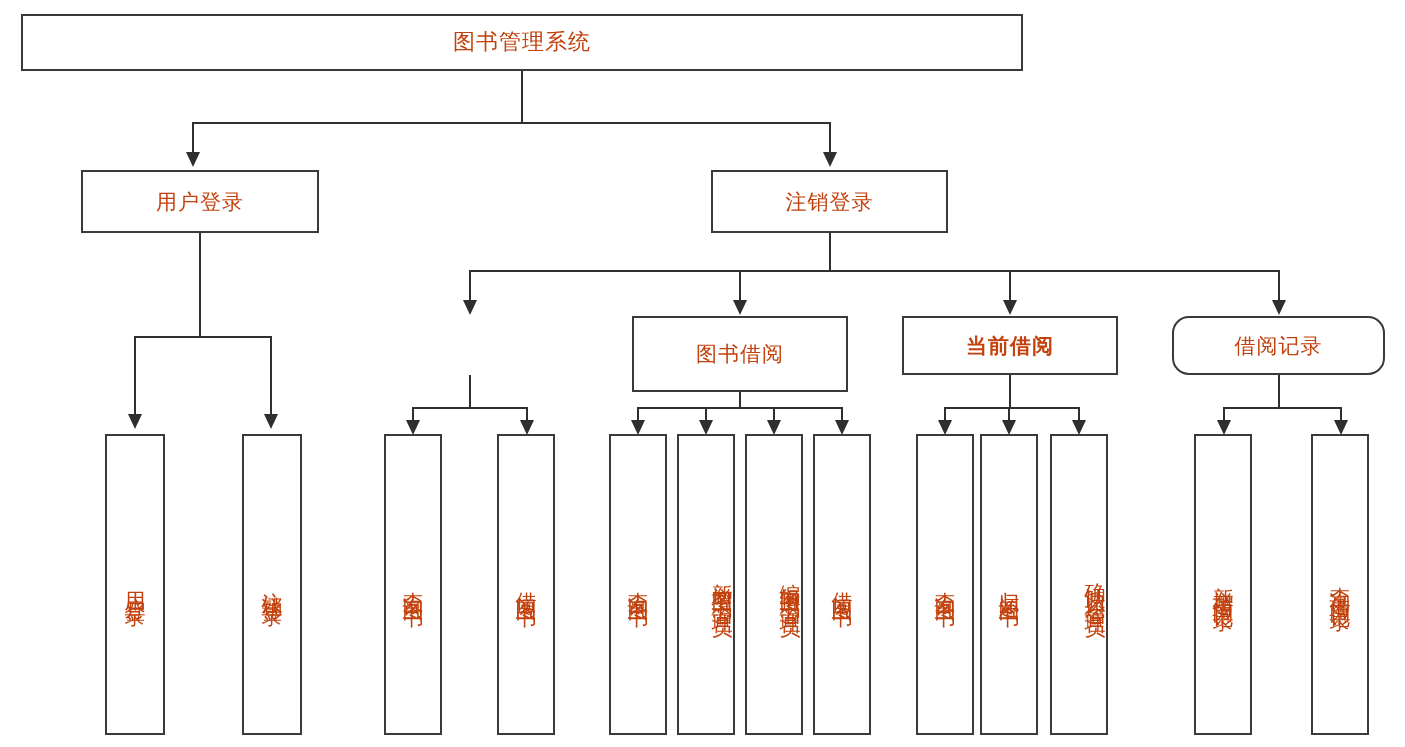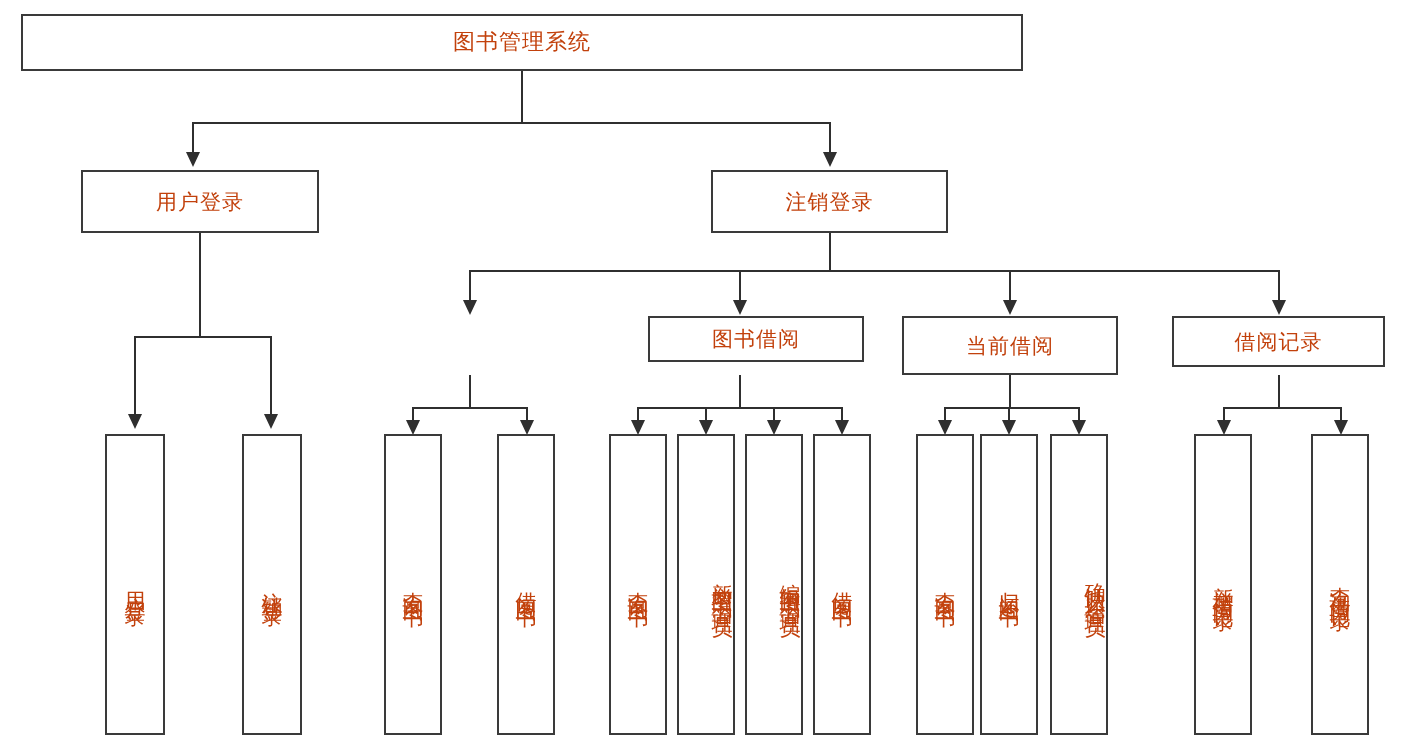--- a/index.html
+++ b/index.html
@@ -112,27 +112,27 @@
   <div class="edge h" style="left:469px;top:270px;width:810px;"></div>
   <div class="edge v" style="left:469px;top:270px;height:32px;"></div>
   <div class="arrow" style="left:463px;top:300px;"></div>
   <div class="edge v" style="left:739px;top:270px;height:32px;"></div>
   <div class="arrow" style="left:733px;top:300px;"></div>
   <div class="edge v" style="left:1009px;top:270px;height:32px;"></div>
   <div class="arrow" style="left:1003px;top:300px;"></div>
   <div class="edge v" style="left:1278px;top:270px;height:32px;"></div>
   <div class="arrow" style="left:1272px;top:300px;"></div>
 
-  <div class="node h" style="left:632px;top:316px;width:216px;height:46px;margin-left:16px;">
+  <div class="node h" style="left:632px;top:316px;width:216px;height:76px;">
     <span>图书借阅</span>
   </div>
-  <div class="node h" style="left:902px;top:316px;width:216px;height:59px;">
+  <div class="node h" style="left:902px;top:316px;width:216px;height:59px;font-weight:bold;">
     <span>当前借阅</span>
   </div>
-  <div class="node h" style="left:1172px;top:316px;width:213px;height:51px;">
+  <div class="node h" style="left:1172px;top:316px;width:213px;height:59px;border-radius:17px;">
     <span>借阅记录</span>
   </div>
 
   <div class="edge v" style="left:469px;top:375px;height:33px;"></div>
   <div class="edge h" style="left:412px;top:407px;width:116px;"></div>
   <div class="edge v" style="left:412px;top:407px;height:15px;"></div>
   <div class="arrow" style="left:406px;top:420px;"></div>
   <div class="edge v" style="left:526px;top:407px;height:15px;"></div>
   <div class="arrow" style="left:520px;top:420px;"></div>
 

